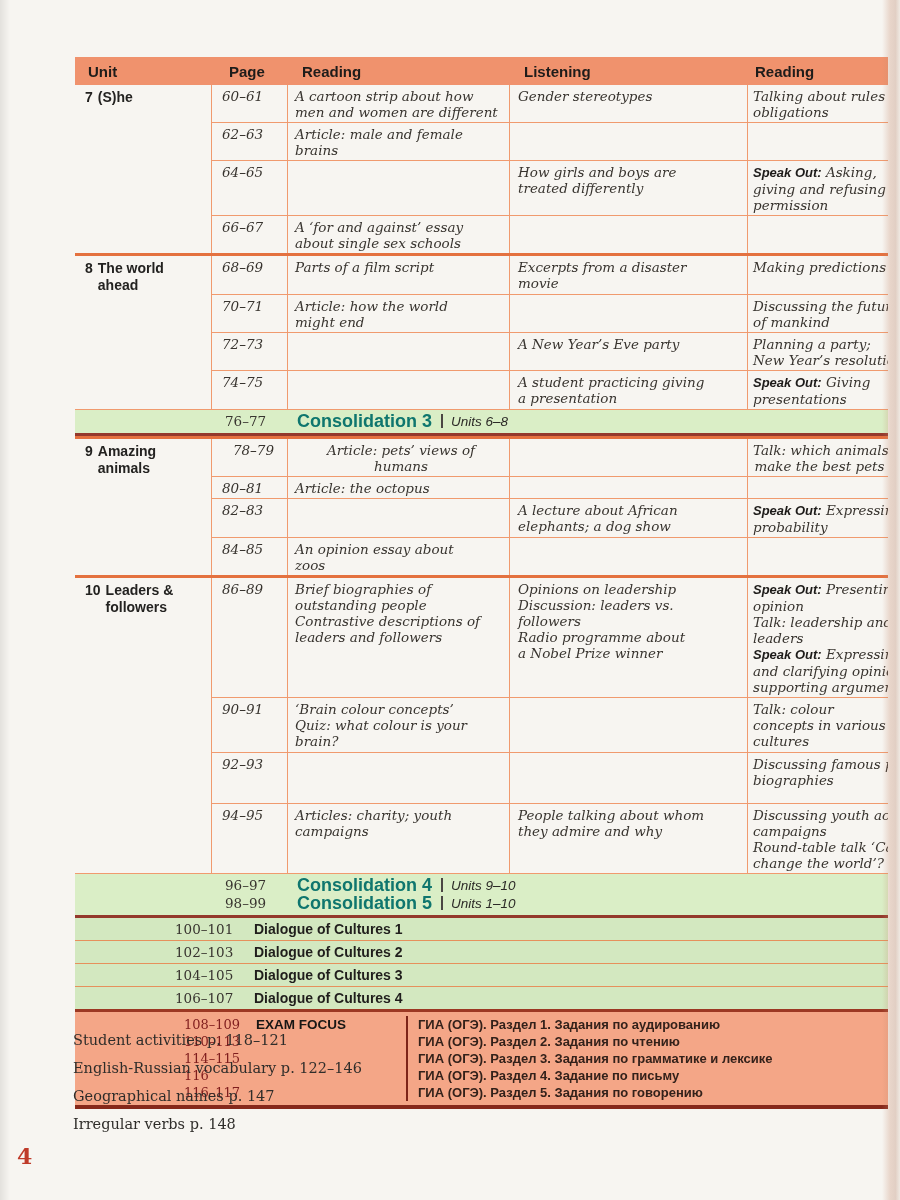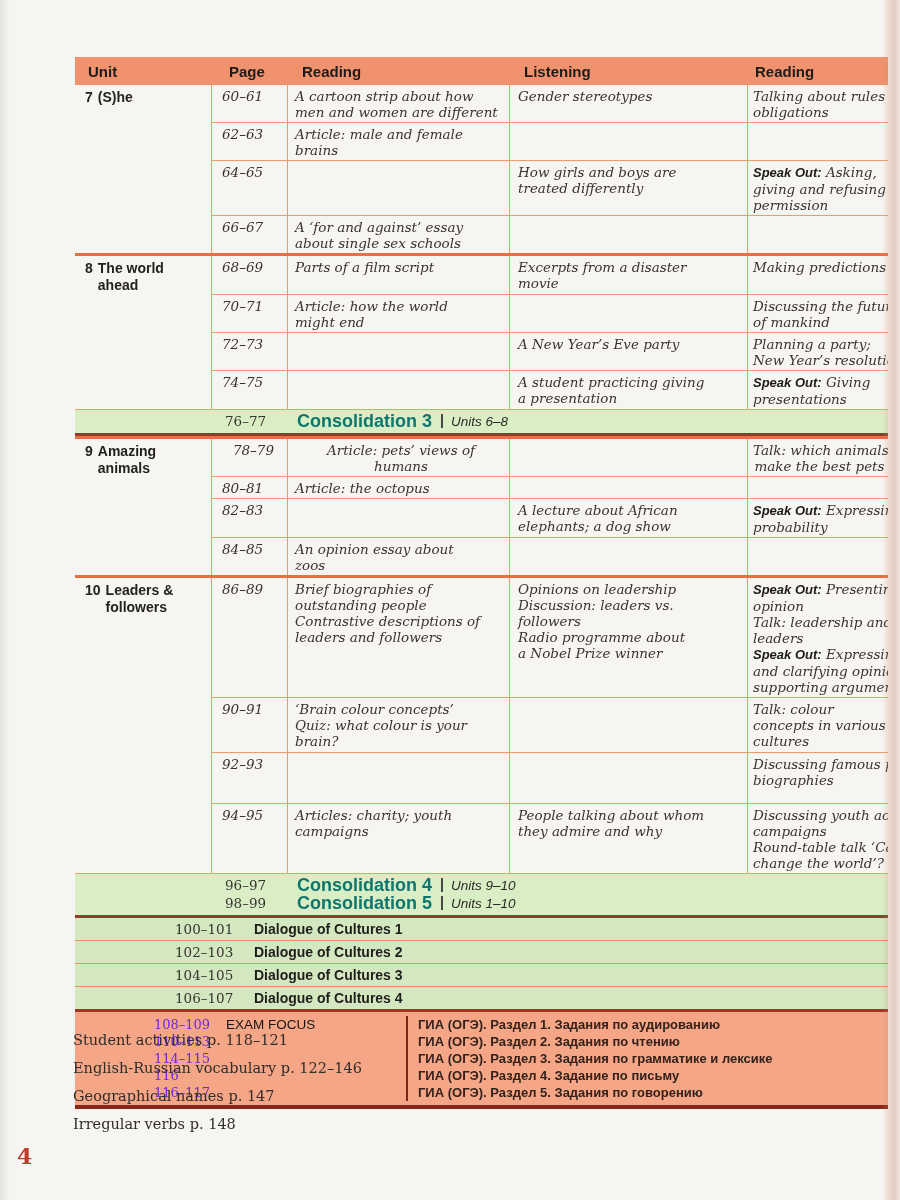--- a/index.html
+++ b/index.html
@@ -53,22 +53,22 @@
   .dialogues{background:var(--green2);border-bottom:3px solid #9c3823;}
   .dlg-row{display:flex;align-items:center;height:22px;border-top:1.5px solid #e6905c;}
   .dlg-row:first-child{border-top:none;}
   .dlg-row .pg{margin-left:100px;width:79px;font-size:13.5px;}
   .dlg-row .lbl{font-family:"Liberation Sans",sans-serif;font-weight:bold;font-size:14px;color:#201e1c;}
 
   
   .exam{background:var(--exam_bg);display:flex;border-bottom:4px solid #86291b;padding:4px 0 4px 0;}
   .exam-left{width:333px;flex:0 0 333px;border-right:2px solid #7c2418;box-sizing:border-box;}
   .exam-left .erow{display:flex;height:17px;align-items:center;}
-  .exam-left .pg{margin-left:79px;width:72px;font-size:13px;color:#6d28d9;white-space:nowrap;}
-  .exam-left .lbl{font-family:"Liberation Sans",sans-serif;font-weight:normal;font-size:13.5px;color:#181614;white-space:nowrap;}
+  .exam-left .pg{margin-left:109px;width:72px;font-size:13px;color:#7f1d1d;white-space:nowrap;}
+  .exam-left .lbl{font-family:"Liberation Sans",sans-serif;font-weight:bold;font-size:13.5px;color:#181614;white-space:nowrap;}
   .exam-right .erow{display:flex;height:17px;align-items:center;}
   .exam-right .ru{margin-left:10px;font-family:"Liberation Sans",sans-serif;font-weight:bold;font-size:13px;color:#33211a;white-space:nowrap;}
 
   
   .backmatter{position:absolute;left:73px;top:1032px;}
   .bm-item{font-size:14.5px;color:#2f2d2a;height:28px;}
   .pageno{position:absolute;left:17px;top:1143px;font-weight:bold;font-size:22px;color:var(--accent_red);}
 </style>
 </head>
 <body>

